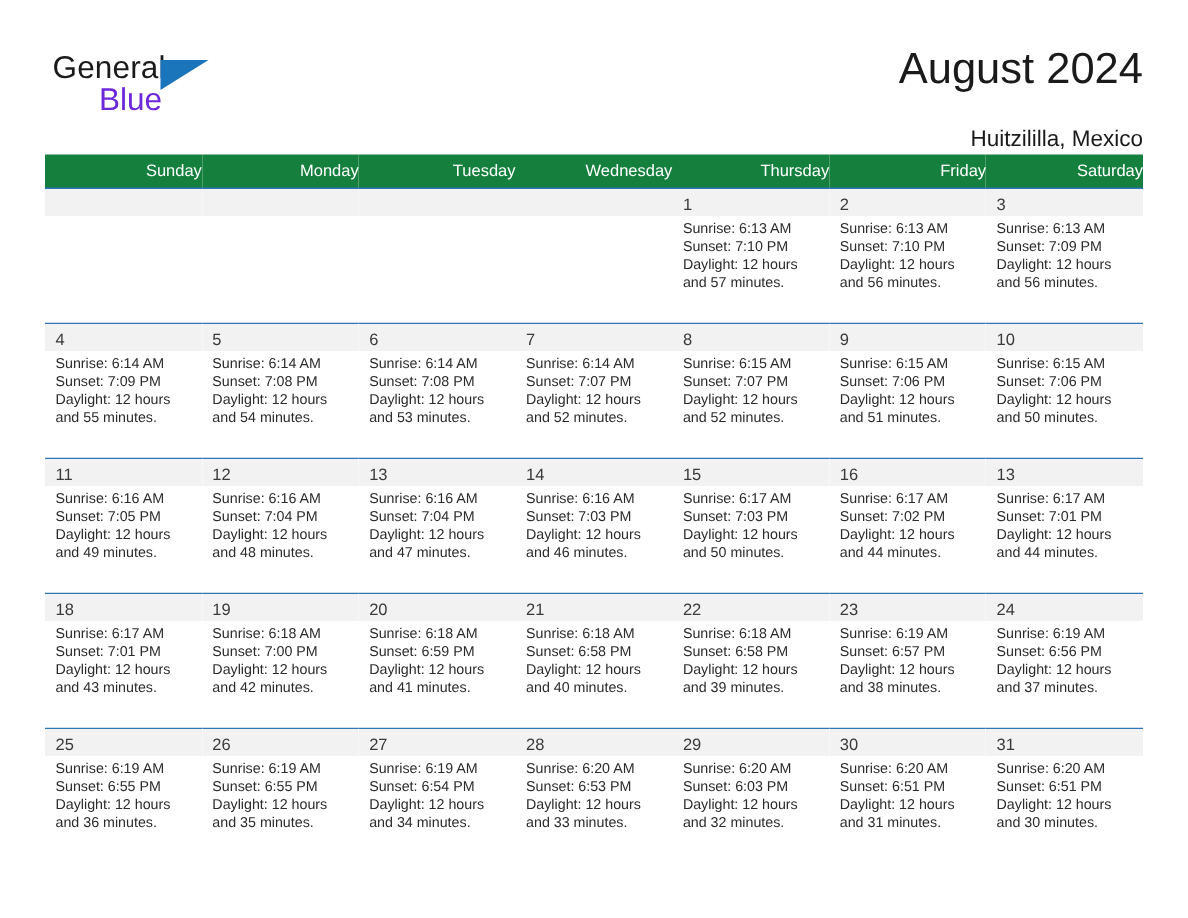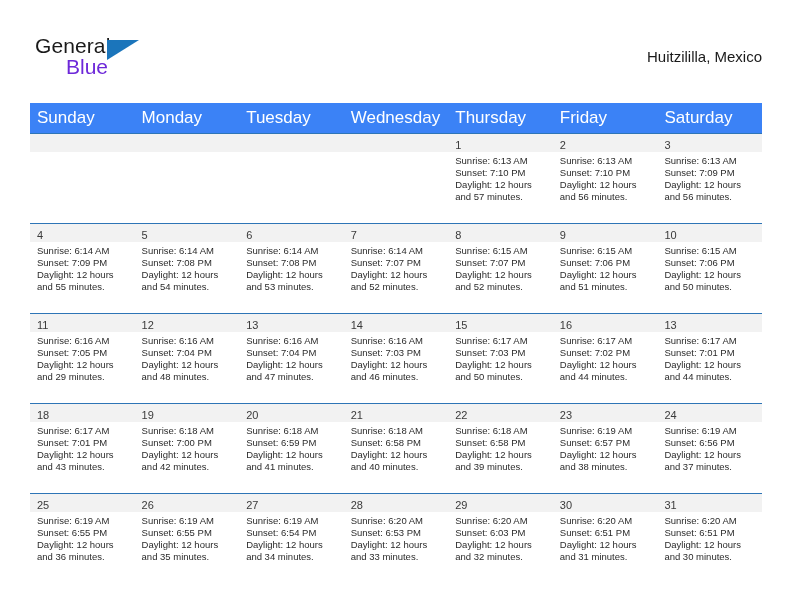--- a/index.html
+++ b/index.html
@@ -88,25 +88,25 @@
   
   .calendar {
     position: absolute;
     left: 30px;
     top: 103px;
     width: 732px;
     border-collapse: collapse;
     table-layout: fixed;
   }
   .calendar th {
-    background: #3b82f6;
+    background: #15803d;
     color: #ffffff;
-    font-size: 17px;
+    font-size: 11px;
     font-weight: normal;
-    text-align: left;
+    text-align: right;
     padding: 5px 0 5px 7px;
     height: 12px;
     border: none;
   }
   .calendar td {
     vertical-align: top;
     padding: 0;
     width: 104.57px;
     border: none;
     border-top: 1px solid #2e75b6;
@@ -149,20 +149,21 @@
 
   <div class="header">
 
     <div class="brand">
       <span class="brand-general">General</span>
       <span class="brand-flag"></span>
       <span class="brand-blue">Blue</span>
     </div>
 
     <div class="title-block">
+      <div class="cal-title">August 2024</div>
       <div class="cal-subtitle">Huitzililla, Mexico</div>
     </div>
 
   </div>
 
   <table class="calendar">
     <thead>
       <tr>
         <th>Sunday</th>
         <th>Monday</th>
@@ -333,21 +334,21 @@
           </td>
         </tr>
         <tr>
           <td>
             <div class="daycell">
               <div class="daynum-band"><span class="daynum">11</span></div>
               <div class="dayinfo">
                 <div>Sunrise: 6:16 AM</div>
                 <div>Sunset: 7:05 PM</div>
                 <div>Daylight: 12 hours</div>
-                <div>and 29 minutes.</div>
+                <div>and 49 minutes.</div>
               </div>
             </div>
           </td>
           <td>
             <div class="daycell">
               <div class="daynum-band"><span class="daynum">12</span></div>
               <div class="dayinfo">
                 <div>Sunrise: 6:16 AM</div>
                 <div>Sunset: 7:04 PM</div>
                 <div>Daylight: 12 hours</div>

